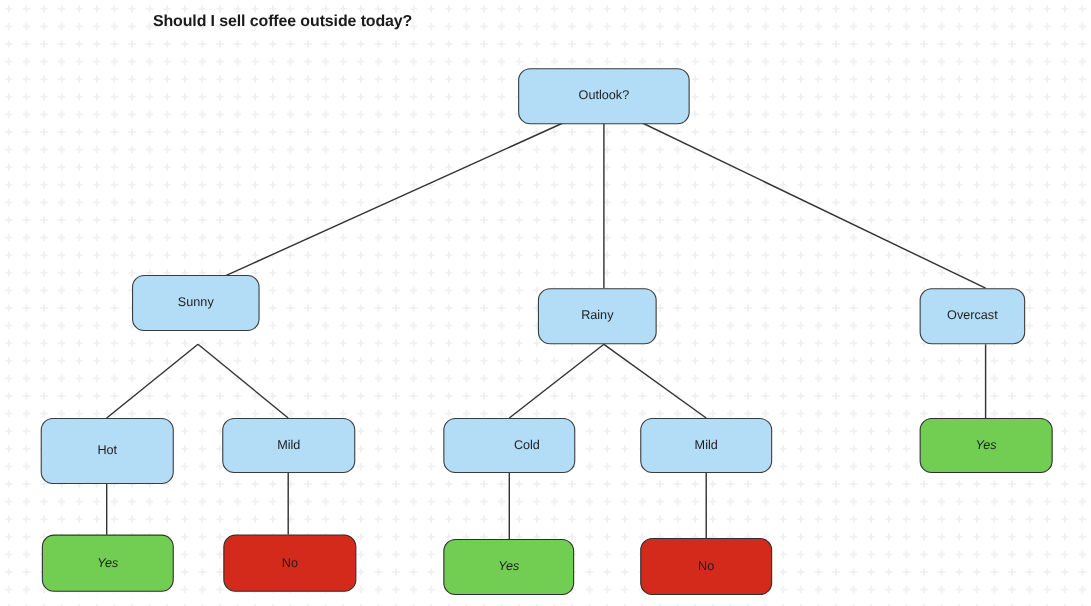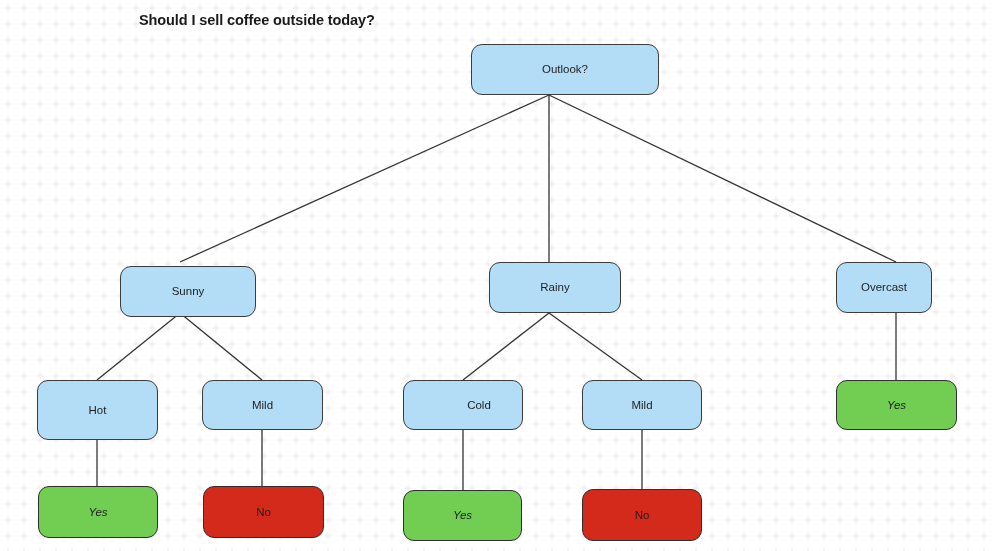--- a/index.html
+++ b/index.html
@@ -109,27 +109,27 @@
       <line x1="549" y1="313" x2="463" y2="380" stroke="#333333" stroke-width="1.3" stroke-linecap="butt"></line>
       <line x1="549" y1="313" x2="642" y2="380" stroke="#333333" stroke-width="1.3" stroke-linecap="butt"></line>
       <line x1="896" y1="313" x2="896" y2="380" stroke="#333333" stroke-width="1.3" stroke-linecap="butt"></line>
       <line x1="97" y1="430" x2="97" y2="486" stroke="#333333" stroke-width="1.3" stroke-linecap="butt"></line>
       <line x1="262" y1="430" x2="262" y2="486" stroke="#333333" stroke-width="1.3" stroke-linecap="butt"></line>
       <line x1="463" y1="430" x2="463" y2="490" stroke="#333333" stroke-width="1.3" stroke-linecap="butt"></line>
       <line x1="642" y1="430" x2="642" y2="489" stroke="#333333" stroke-width="1.3" stroke-linecap="butt"></line>
     </svg>
 
   <div id="nodes-layer">
-      <div class="node node-decision" style="left: 471px; top: 44px; width: 188px; height: 51px;">
+      <div class="node node-decision" style="left: 471px; top: 62px; width: 156px; height: 51px;">
         <span class="node-label">Outlook?</span>
       </div>
-      <div class="node node-decision" style="left: 120px; top: 266px; width: 136px; height: 51px;">
+      <div class="node node-decision" style="left: 120px; top: 250px; width: 116px; height: 51px;">
         <span class="node-label">Sunny</span>
       </div>
-      <div class="node node-decision" style="left: 489px; top: 262px; width: 132px; height: 51px;">
+      <div class="node node-decision" style="left: 489px; top: 262px; width: 108px; height: 51px;">
         <span class="node-label">Rainy</span>
       </div>
       <div class="node node-decision" style="left: 836px; top: 262px; width: 96px; height: 51px;">
         <span class="node-label">Overcast</span>
       </div>
       <div class="node node-decision" style="left: 37px; top: 380px; width: 121px; height: 60px;">
         <span class="node-label">Hot</span>
       </div>
       <div class="node node-decision" style="left: 202px; top: 380px; width: 121px; height: 50px;">
         <span class="node-label">Mild</span>

